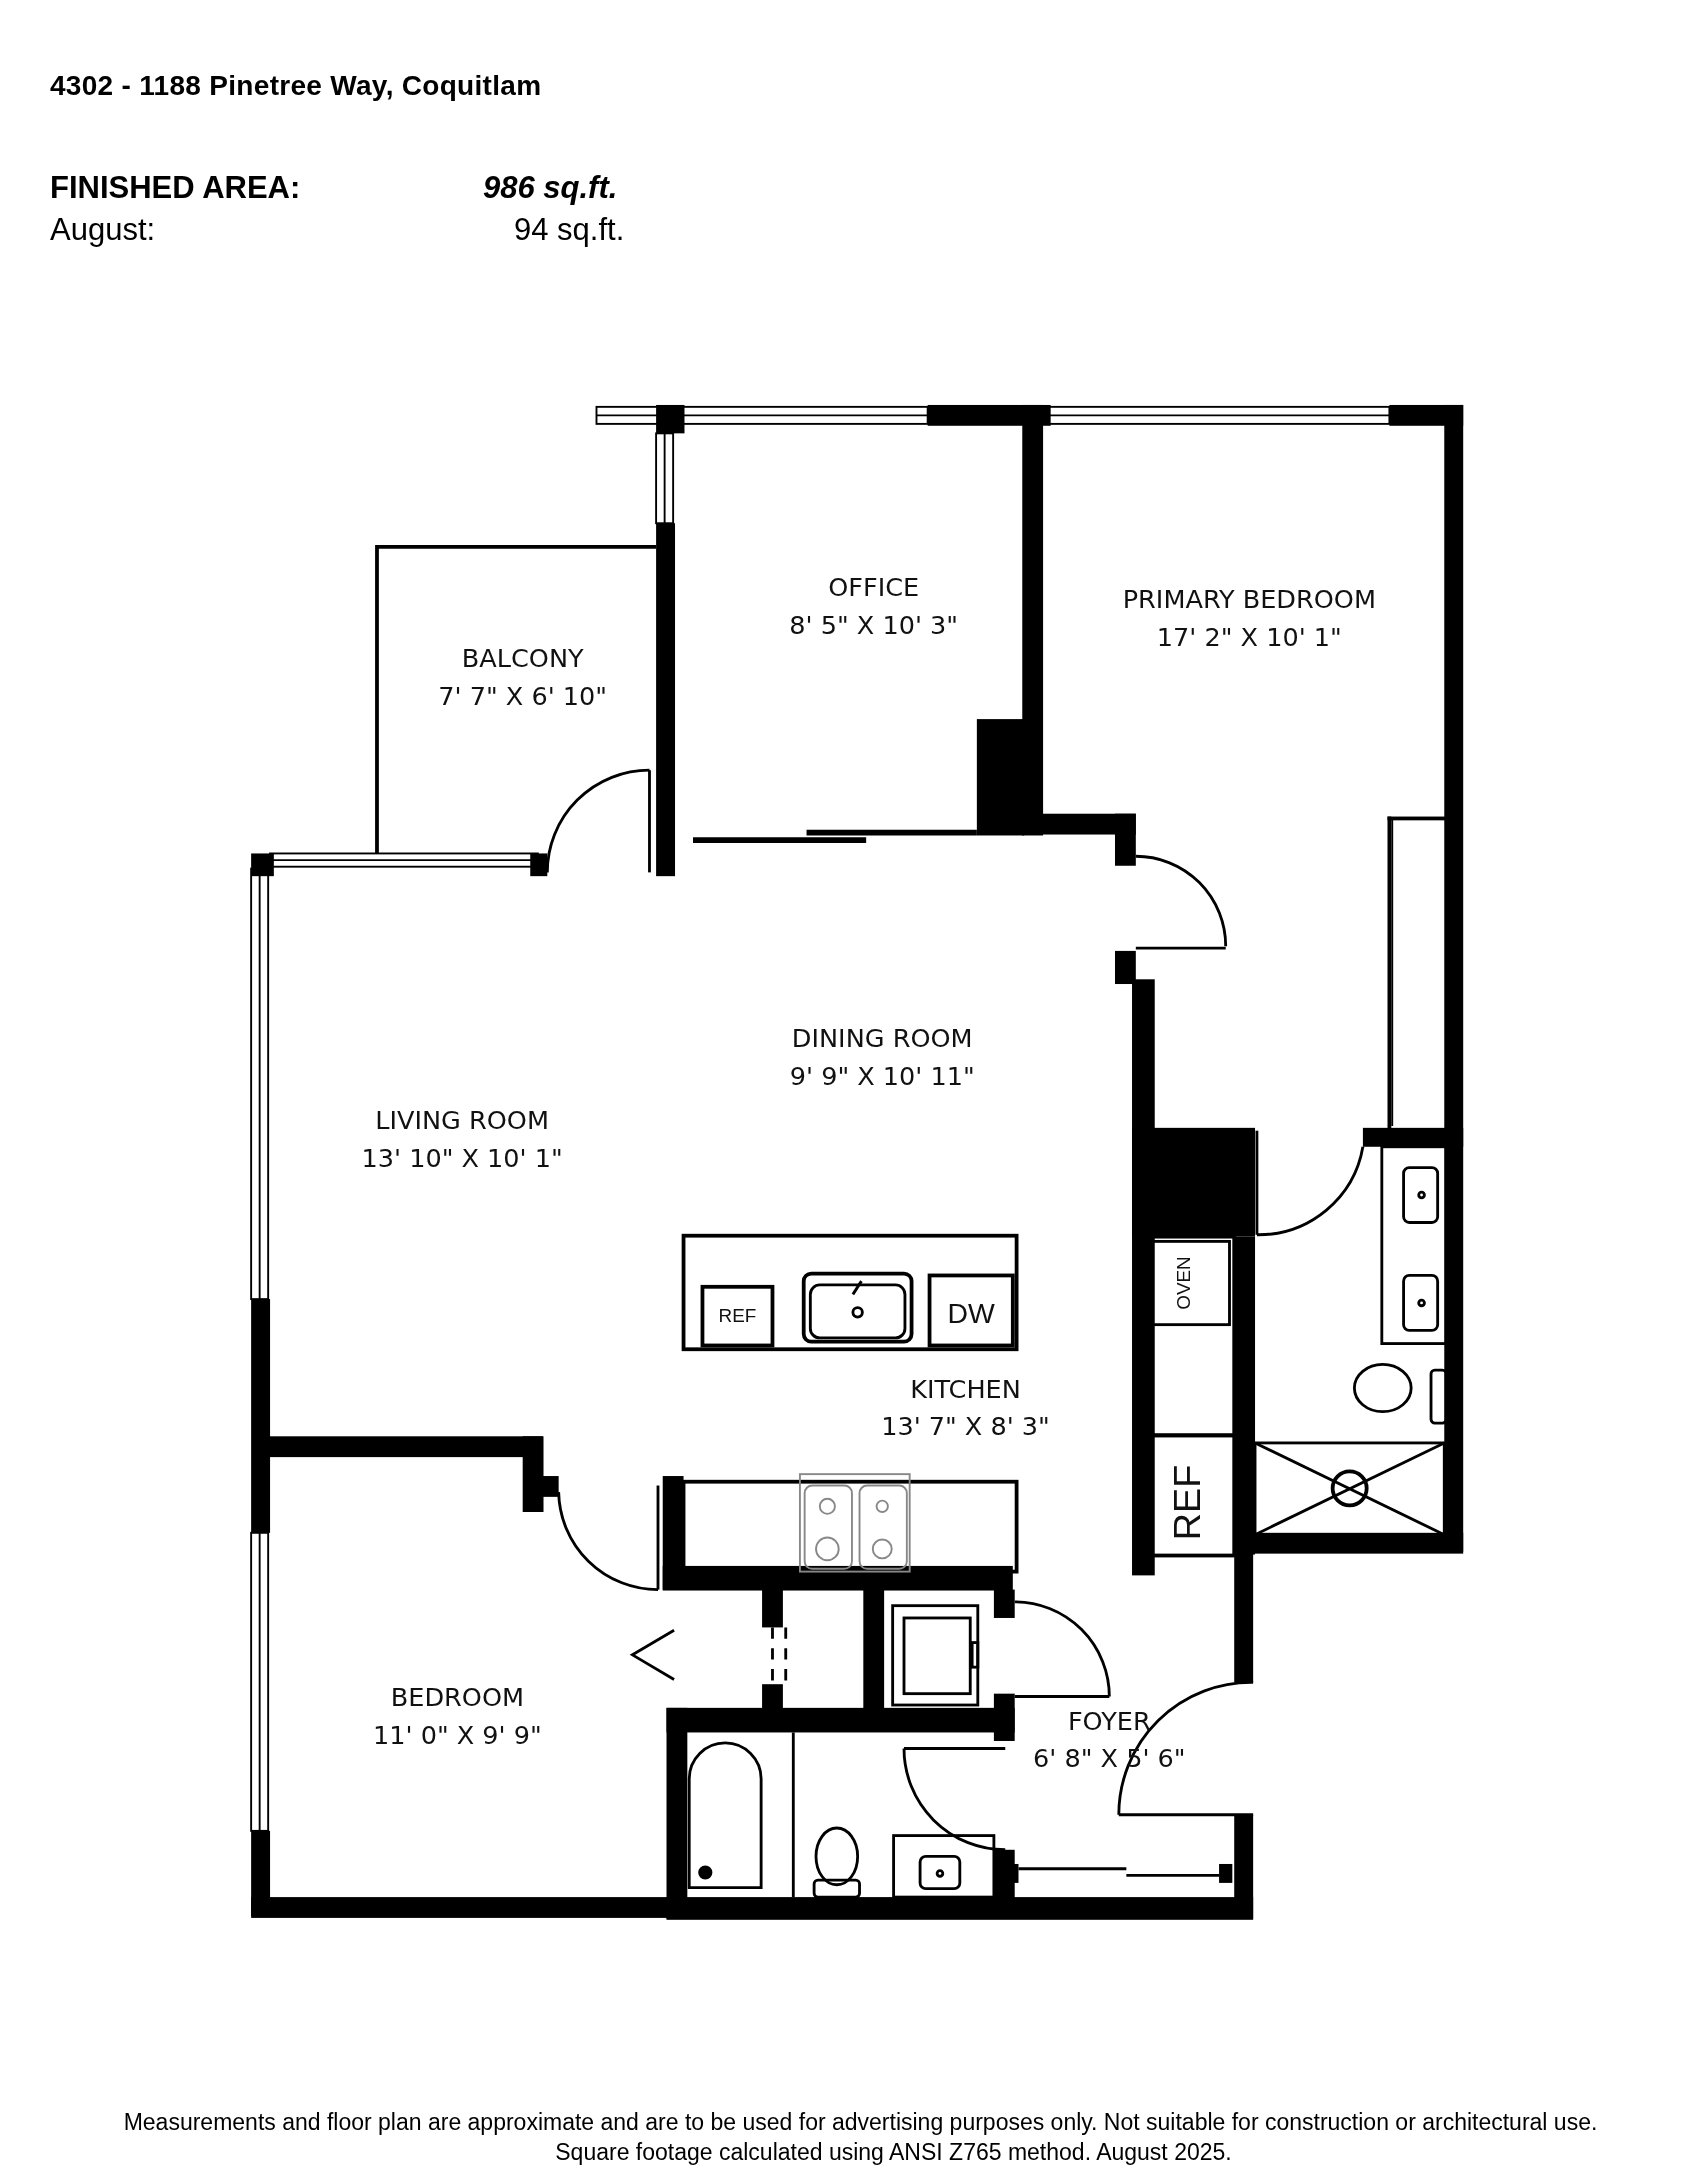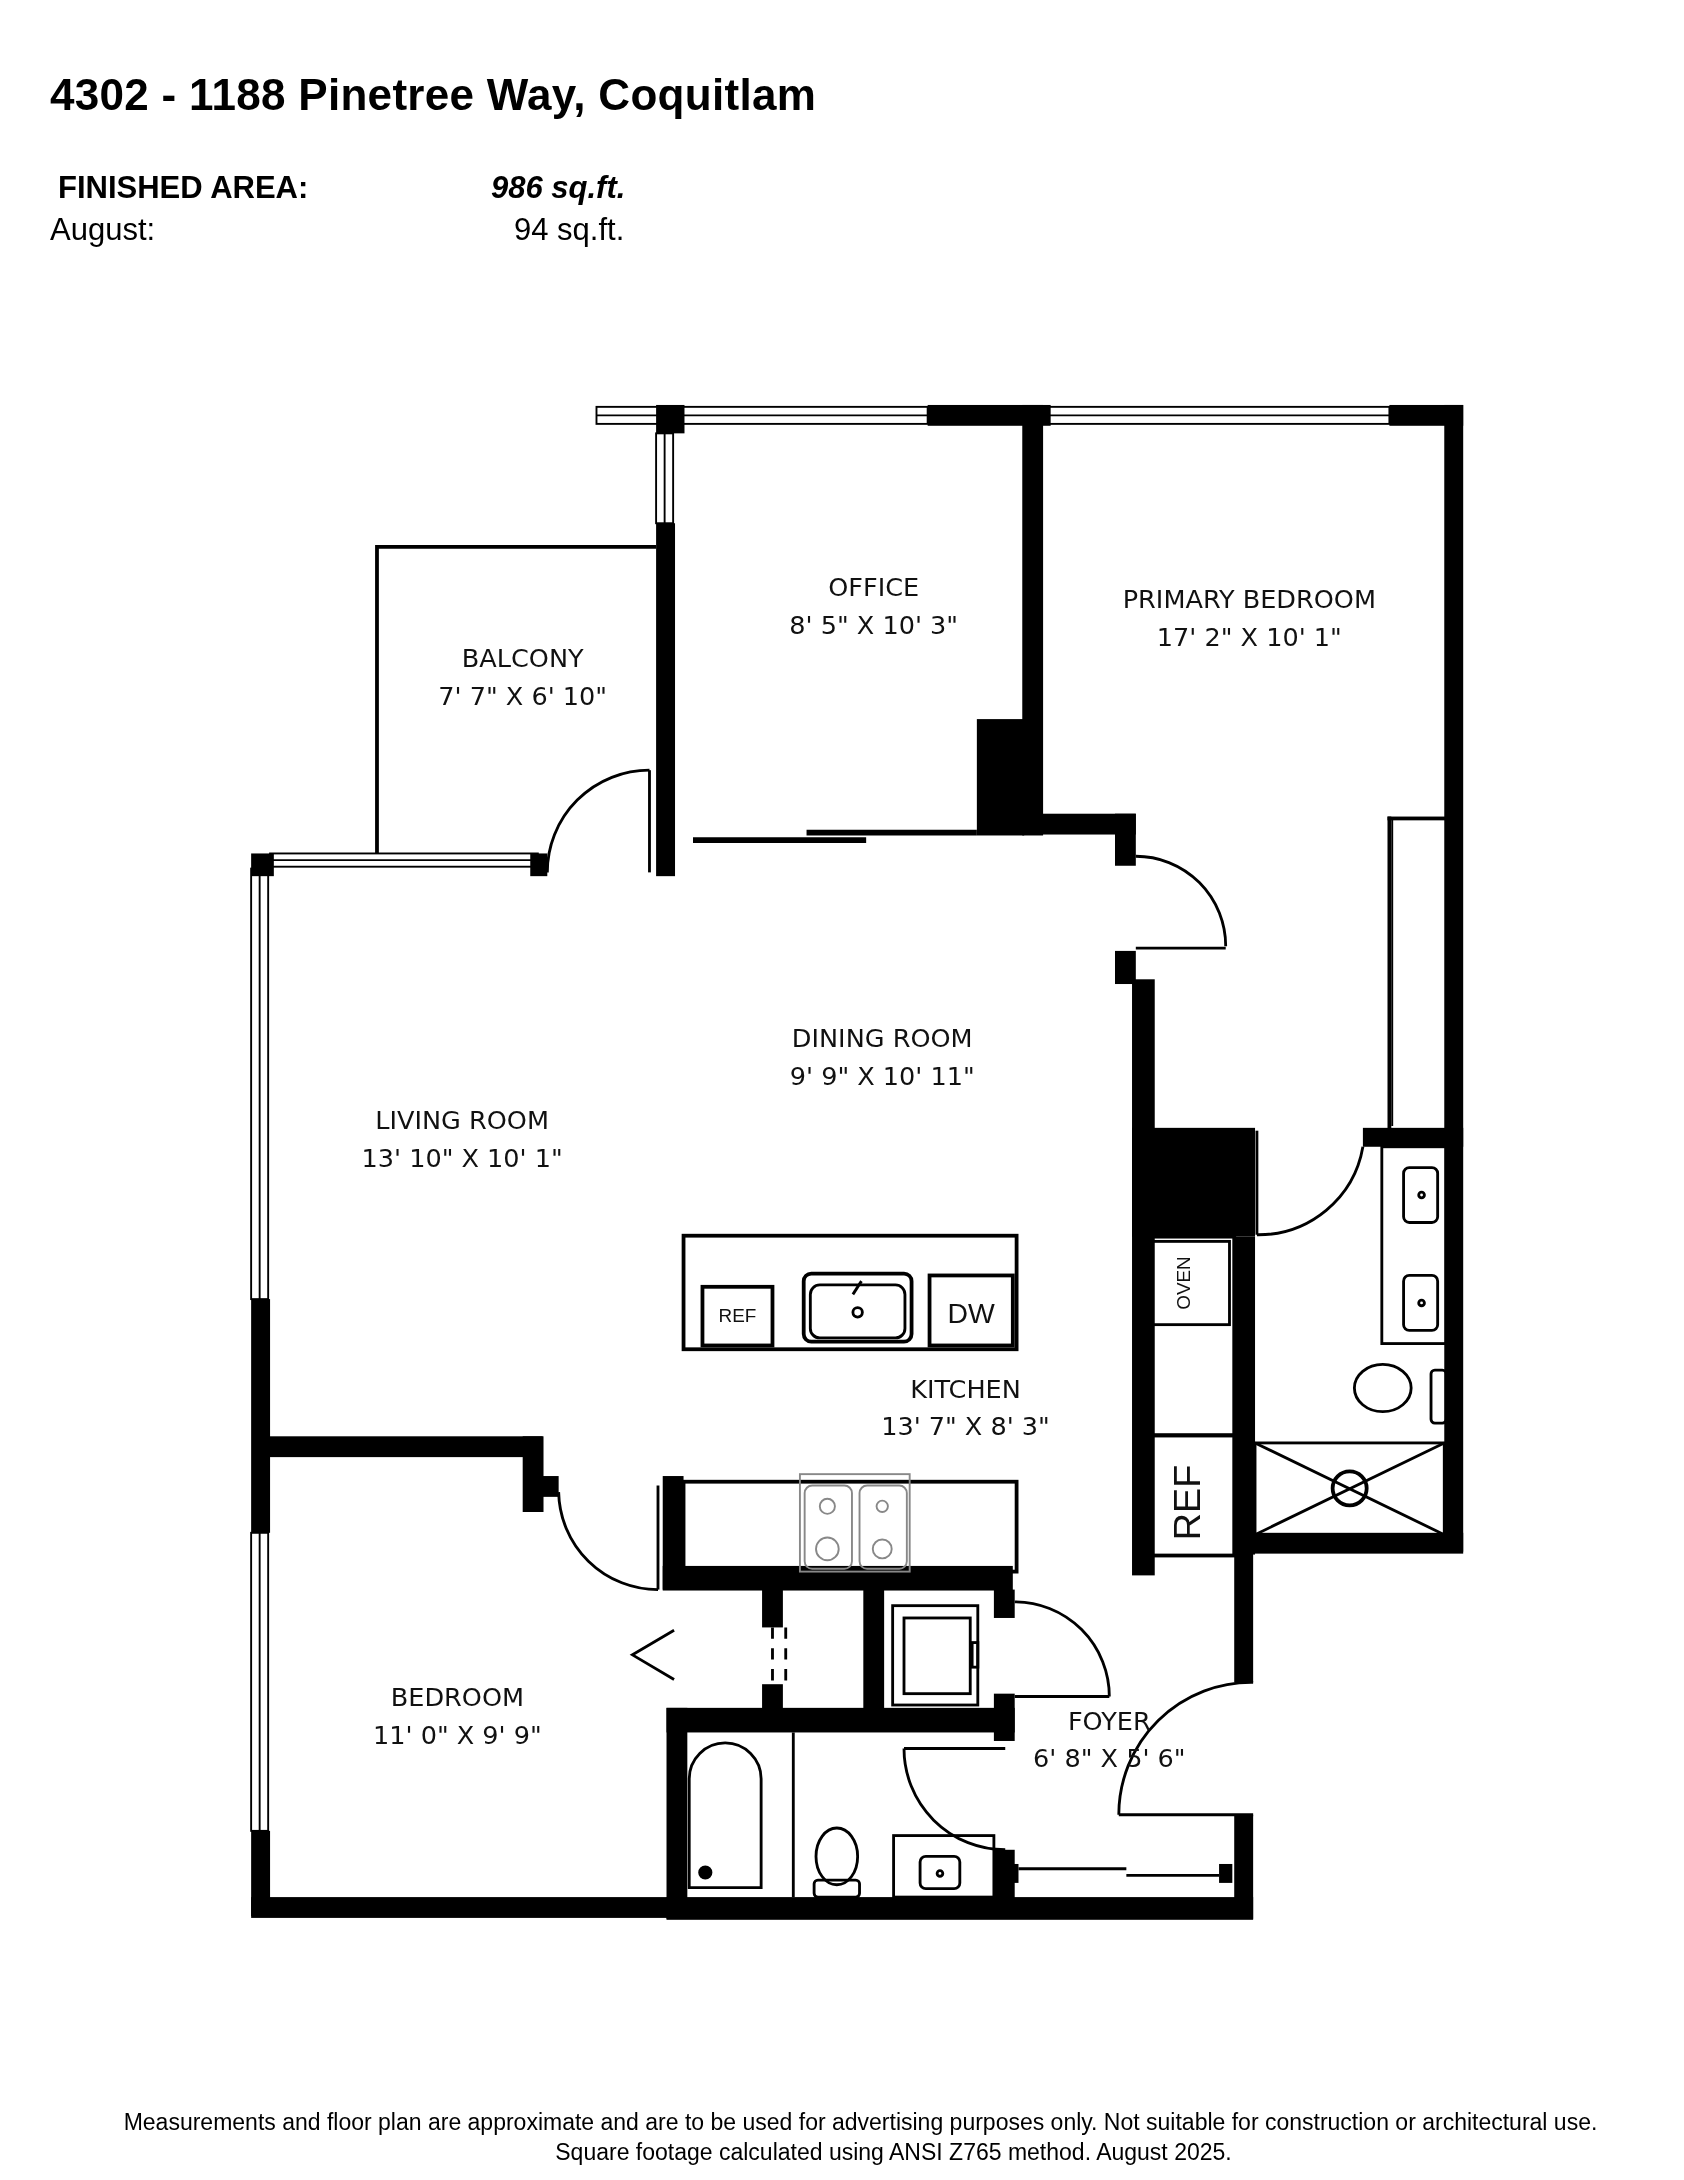--- a/index.html
+++ b/index.html
@@ -1,20 +1,20 @@
 <!DOCTYPE html>
 <html style="font-size:15px"><head>
 <meta charset="utf-8">
 <style>
   html,body{margin:0;padding:0;background:#fff;}
   body{width:1685px;height:2180px;position:relative;overflow:hidden;font-family:"Liberation Sans",sans-serif;color:#000;}
-  .title{position:absolute;left:50px;top:70px;font-size:44px;font-weight:bold;letter-spacing:0.3px;}
+  .title{position:absolute;left:50px;top:70px;font-size:28px;font-weight:bold;letter-spacing:0.3px;}
   .area-label{position:absolute;left:50px;font-size:31px;}
   .area-val{position:absolute;font-size:31px;}
-  .bold{font-weight:bold;margin-left:8px;}
+  .bold{font-weight:bold;}
   .plan{position:absolute;left:0;top:0;}
   .room-label{font-family:"DejaVu Sans",sans-serif;font-size:27px;fill:#111;text-anchor:middle;}
   .app-label{font-family:"Liberation Sans",sans-serif;fill:#111;text-anchor:middle;}
   .footer{position:absolute;left:0;width:1685px;text-align:center;font-size:23px;line-height:30px;margin-left:18px;}
 </style>
 </head>
 <body>
 
 <div class="title">4302 - 1188 Pinetree Way, Coquitlam</div>
 <div class="area-label bold" style="top:170px;">FINISHED AREA:</div>

